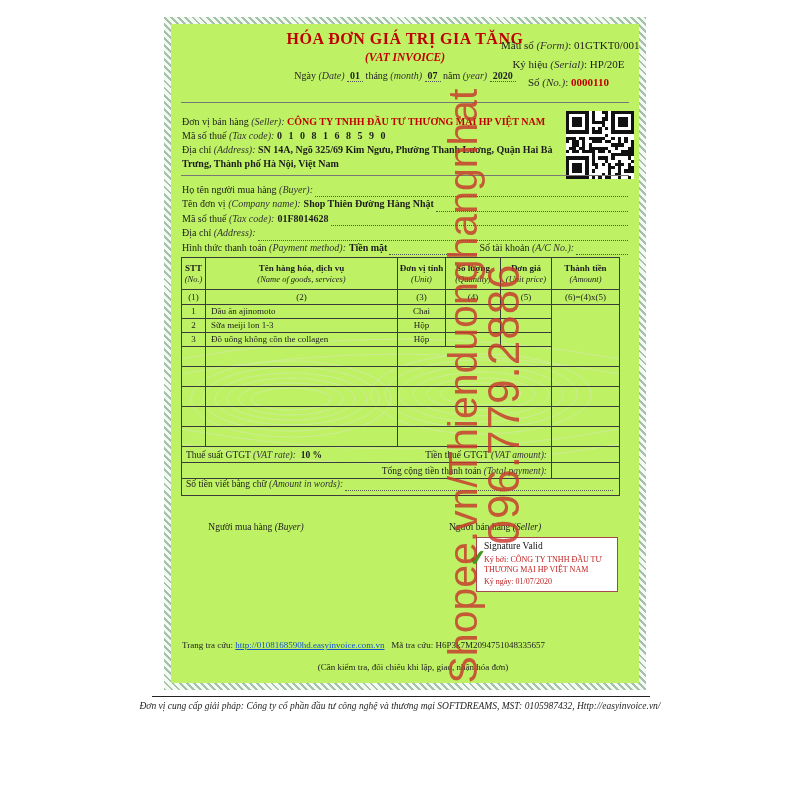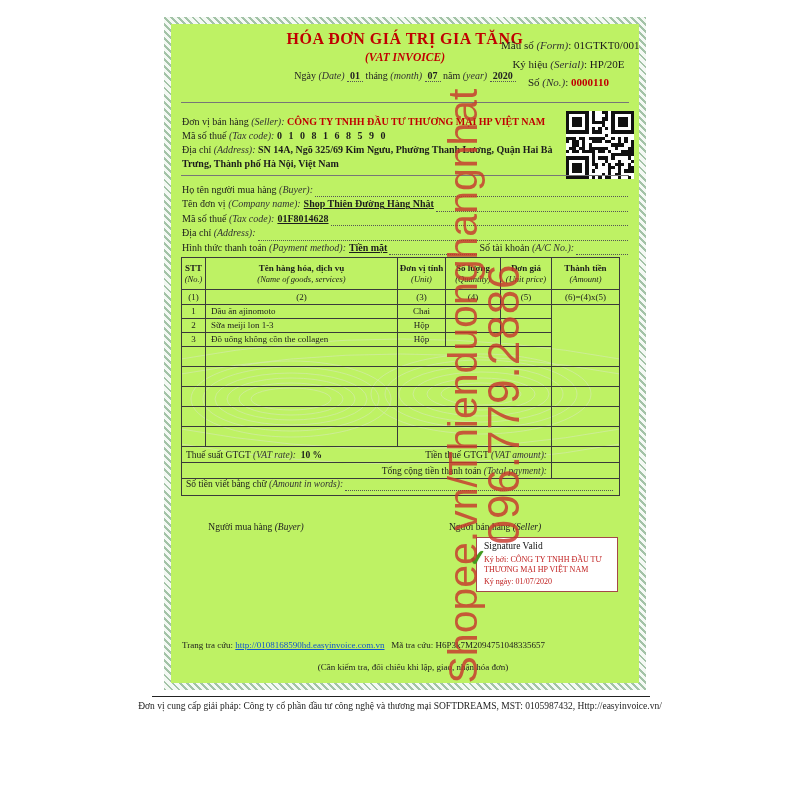--- a/index.html
+++ b/index.html
@@ -27,21 +27,21 @@
   .rule{position:absolute;left:10px;width:448px;border-top:1px solid #777;height:0;}
   
   .seller{position:absolute;left:11px;top:91px;width:390px;font-size:10px;line-height:14px;}
   .fline .en{font-style:italic;color:#333;}
   .b{font-weight:bold;}
   .qr{position:absolute;left:395px;top:87px;width:68px;height:68px;}
   .buyer{position:absolute;left:11px;top:159px;width:448px;font-size:10px;line-height:14.4px;}
   .bl{display:flex;align-items:flex-end;}
   .bl .lbl{white-space:nowrap;}
   .bl .en{font-style:italic;color:#333;}
-  .bl .val{white-space:nowrap;padding-left:3px;text-decoration:underline;}
+  .bl .val{white-space:nowrap;padding-left:3px;}
   .dots{flex:1;border-bottom:1.3px dotted #555;height:11px;margin:0 2px;}
   .dotsfix{width:88px;border-bottom:1.3px dotted #555;height:11px;margin:0 2px;}
   
   .guilloche{position:absolute;left:10px;top:295px;width:439px;height:150px;opacity:.55;}
   .grid{position:absolute;left:10px;top:233px;width:439px;box-sizing:border-box;border:1px solid #3a3a3a;font-size:9px;}
   .row{display:flex;box-sizing:border-box;}
   .c{box-sizing:border-box;border-right:1px solid #3a3a3a;text-align:center;overflow:hidden;}
   .c:last-child{border-right:none;}
   .c1{width:24px}.c2{width:192px}.c3{width:48px}.c4{width:55px}.c5{width:51px}.c6{width:67px}
   .g-head{height:32px;border-bottom:1px solid #3a3a3a;}
@@ -79,21 +79,21 @@
   .flinks{position:absolute;left:11px;top:616px;width:448px;font-size:9px;}
   .flinks a{color:#1155cc;}
   .fnote{position:absolute;left:8px;top:638px;width:100%;text-align:center;font-size:9px;color:#222;}
   
   .wm{position:absolute;color:#c7382d;opacity:.82;font-family:"Liberation Sans",sans-serif;
       white-space:nowrap;pointer-events:none;z-index:5;transform-origin:center;}
   .wm1{left:292px;top:362px;font-size:41px;transform:translate(-50%,-50%) rotate(-90deg);}
   .wm2{left:333px;top:380px;font-size:44px;letter-spacing:1px;transform:translate(-50%,-50%) rotate(-90deg);}
   
   .page-rule{position:absolute;left:152px;top:696px;width:498px;border-top:1.3px solid #222;}
-  .page-footer{position:absolute;left:0;top:701px;width:100%;text-align:center;font-size:9.5px;color:#1c1c1c;}
+  .page-footer{position:absolute;left:0;top:701px;width:100%;text-align:center;font-size:9.5px;color:#1c1c1c;font-style:italic;}
 </style>
 </head>
 <body>
 
 <div class="invoice">
   <div class="inner">
 
     <div class="hdr">
       <div class="title">HÓA ĐƠN GIÁ TRỊ GIA TĂNG</div>
       <div class="subtitle">(VAT INVOICE)</div>

